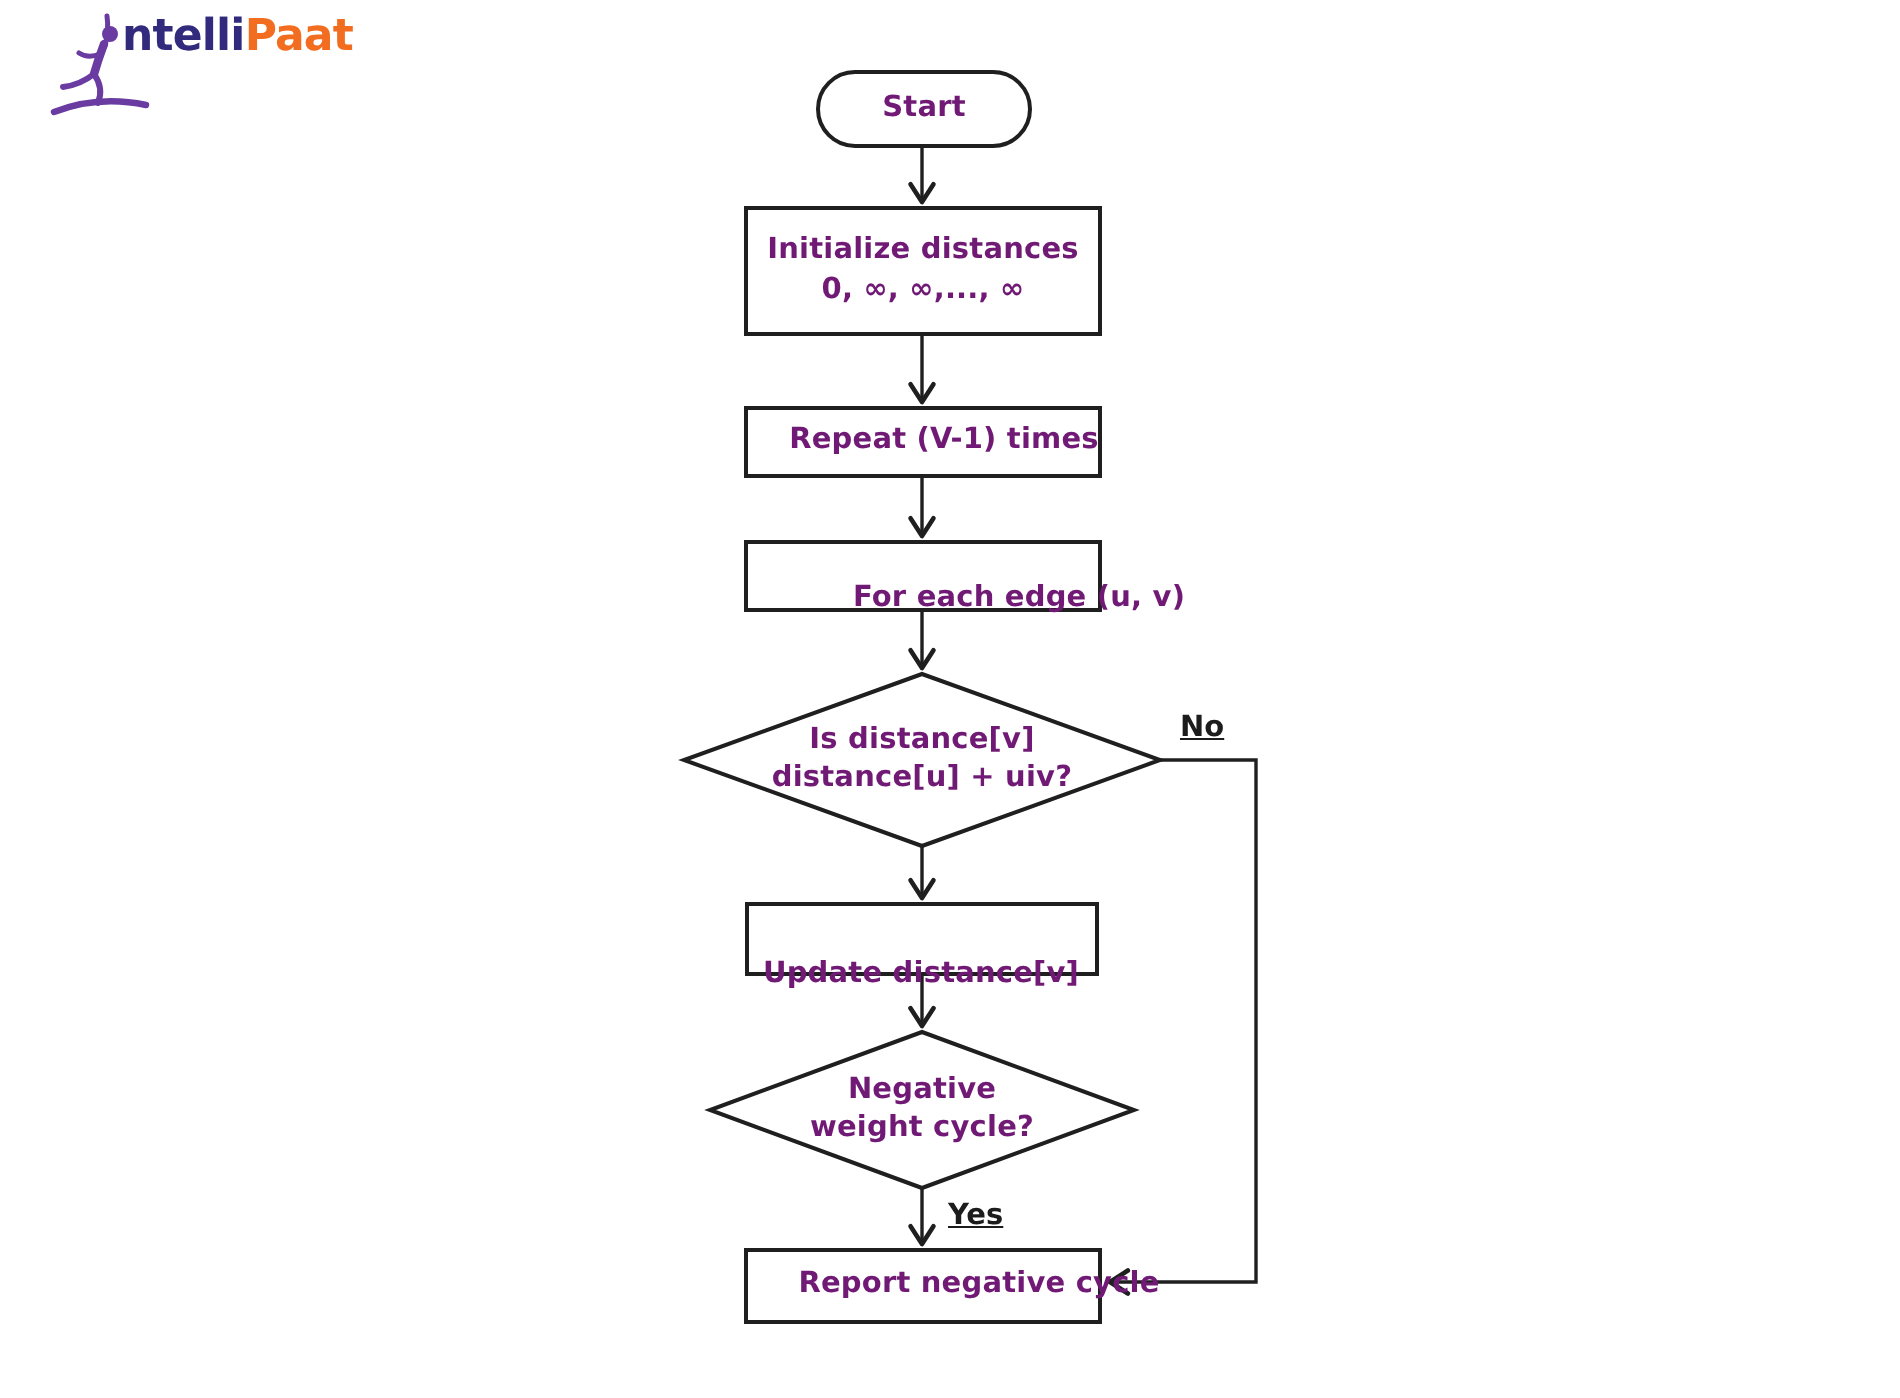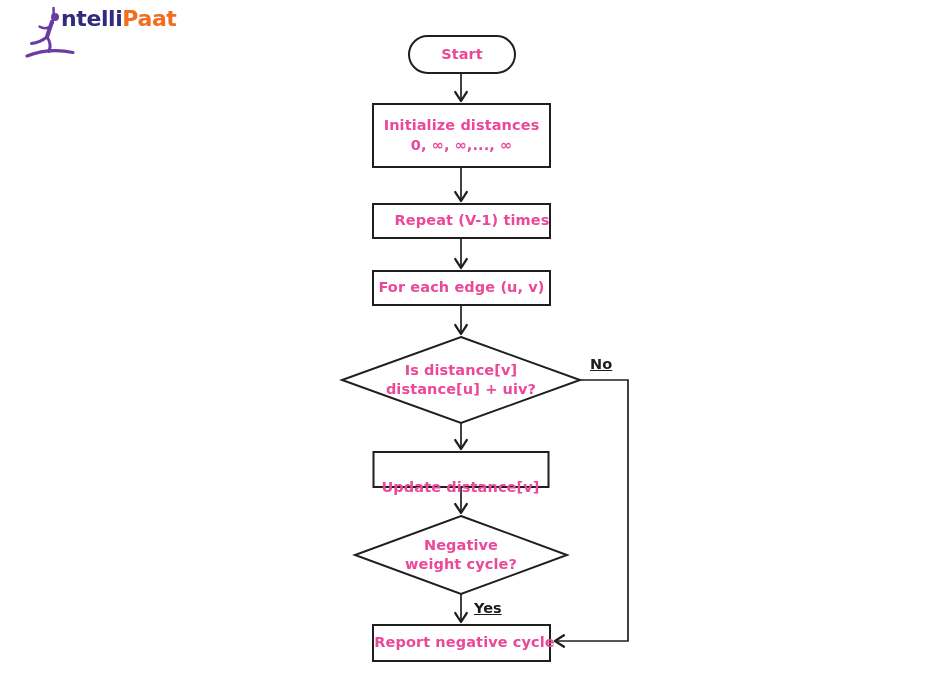--- a/index.html
+++ b/index.html
@@ -14,21 +14,21 @@
   .logo-figure { display:block; }
   .logo-text { font-size:22px; font-weight:700; letter-spacing:-0.4px;
                margin-left:-15px; margin-bottom:7px; white-space:nowrap; }
   .logo-ntelli { color:#322a7d; }
   .logo-paat  { color:#f26d1f; }
 
   
   .node-label {
     position:absolute; display:flex; flex-direction:column;
     align-items:center; justify-content:center; text-align:center;
-    font-size:14.5px; font-weight:600; color:#ec4899; line-height:1.32;
+    font-size:14.5px; font-weight:600; color:#701a75; line-height:1.32;
     letter-spacing:0.1px; pointer-events:none;
   }
   .edge-label {
     position:absolute; font-size:14.5px; font-weight:600; color:#1c1c1c;
     pointer-events:none;
     text-decoration:underline;
   }
 </style>
 </head>
 <body>
@@ -88,38 +88,38 @@
 
   <div class="node-label" style="left:373px; top:104px; width:177px; height:63px;">
     <span>Initialize distances</span>
     <span>0, ∞, ∞,..., ∞</span>
   </div>
 
   <div class="node-label" style="left:373px; top:204px; width:198px; height:34px;">
     <span>Repeat (V-1) times</span>
   </div>
 
-  <div class="node-label" style="left:373px; top:271px; width:177px; height:34px;">
+  <div class="node-label" style="left:373px; top:283px; width:177px; height:34px;padding-left:48px;">
     <span>For each edge (u, v)</span>
   </div>
 
   <div class="node-label" style="left:351px; top:354px; width:220px; height:52px;">
     <span>Is distance[v]</span>
     <span>distance[u] + uiv?</span>
   </div>
 
   <div class="node-label" style="left:373px; top:452px; width:175px; height:45px;justify-content:flex-end;">
     <span>Update distance[v]</span>
   </div>
 
   <div class="node-label" style="left:381px; top:531px; width:160px; height:48px;">
     <span>Negative</span>
     <span>weight cycle?</span>
   </div>
 
-  <div class="node-label" style="left:360px; top:625px; width:209px; height:36px;">
+  <div class="node-label" style="left:385px; top:625px; width:209px; height:36px;">
     <span>Report negative cycle</span>
   </div>
 
   <div class="edge-label" style="left:590px; top:356px;">No</div>
   <div class="edge-label" style="left:474px; top:600px;">Yes</div>
 
 </div>
 
 </body></html>

